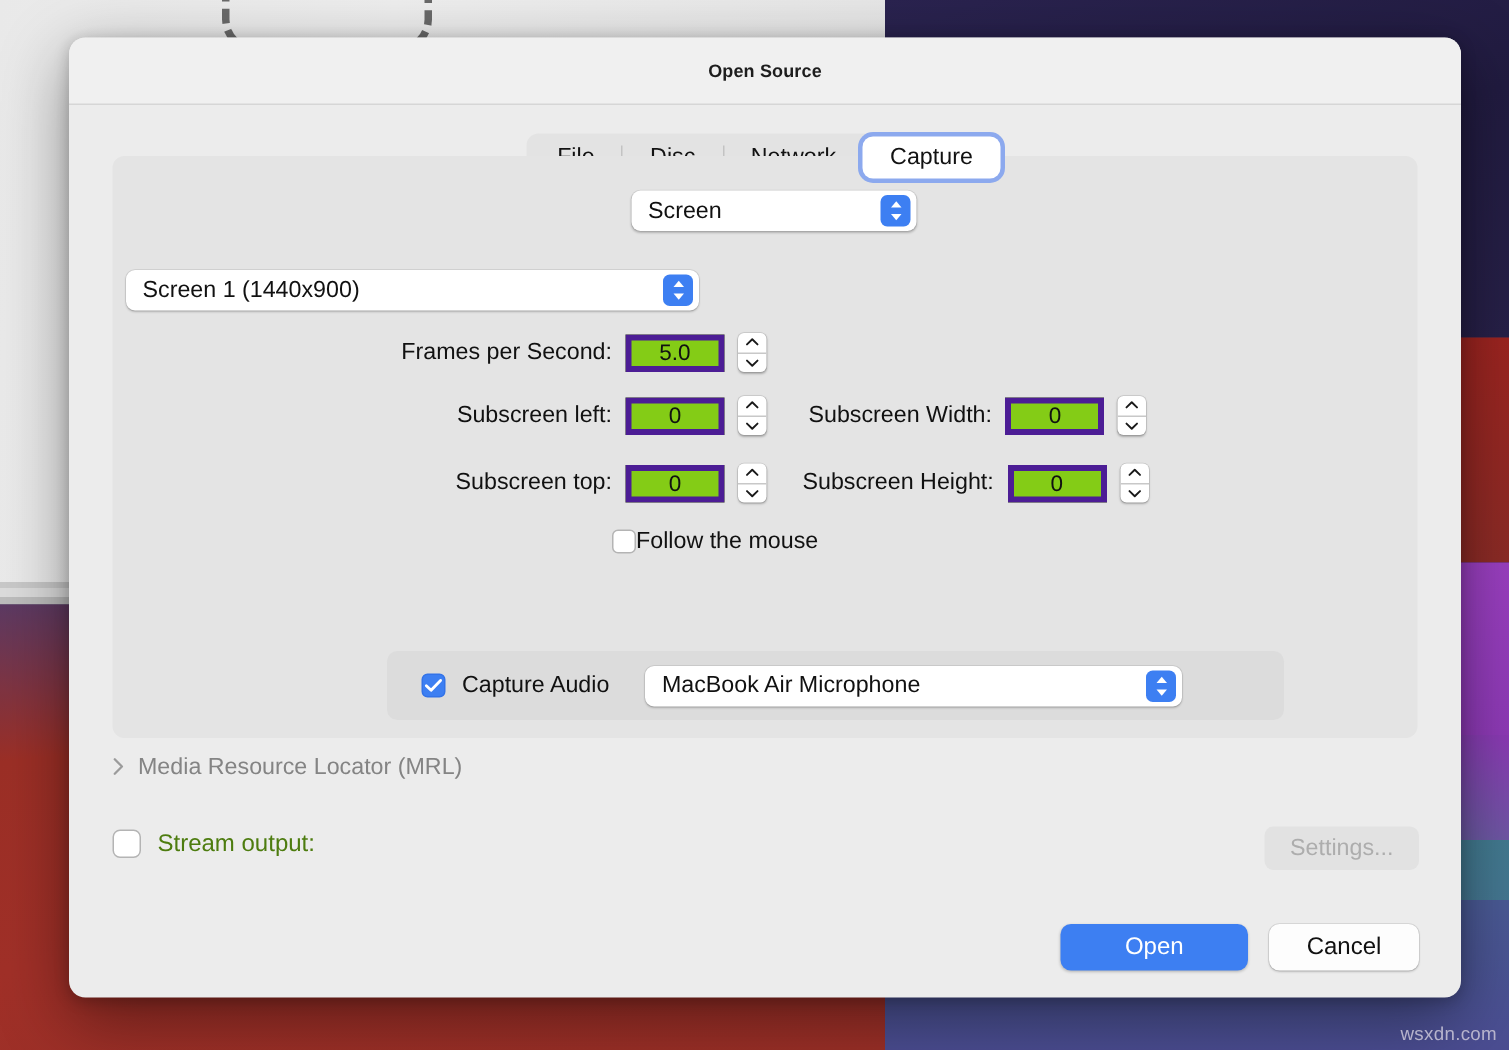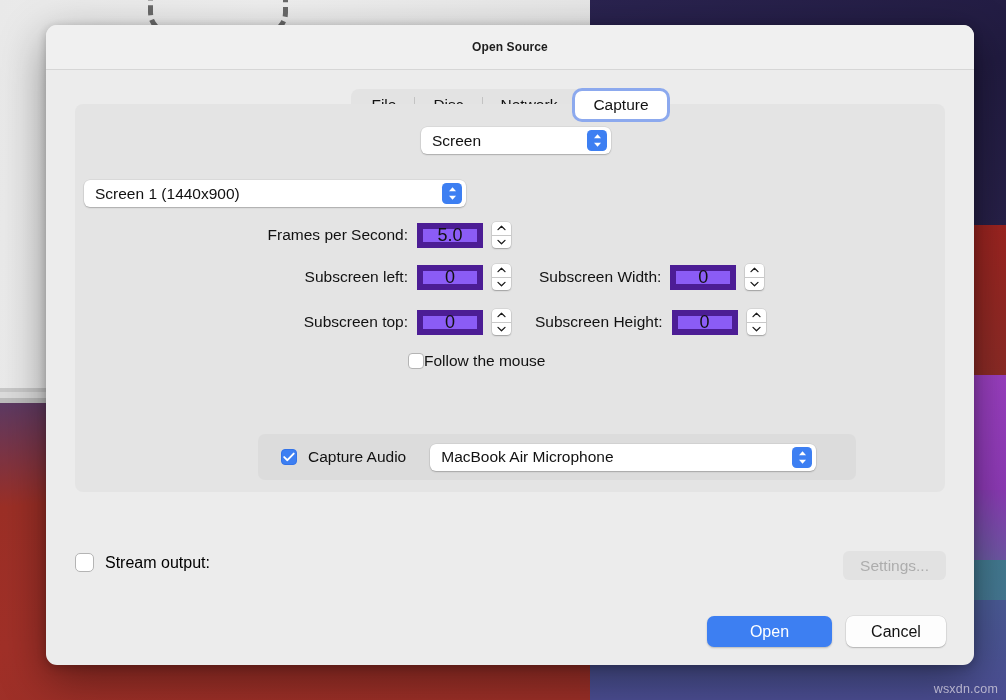--- a/index.html
+++ b/index.html
@@ -156,25 +156,25 @@
     background: #3d7ff2;
     border-radius: 4.5px;
     display: flex; flex-direction: column;
     align-items: center; justify-content: center;
     gap: 2px;
   }
   .chev svg { display: block; }
 
   
   .tfield {
-    background: #8b5cf6;
+    background: #84cc16;
     height: 25px;
-    border: 6px solid #4c1d95;
+    border: 4px solid #4c1d95;
     display: flex; align-items: center; justify-content: center;
-    font-size: 18px; color: #111;
+    font-size: 15px; color: #111;
     cursor: text;
   }
 
   
   .stepper {
     width: 19px; height: 26px;
     background: #ffffff;
     border-radius: 4px;
     box-shadow: 0 1px 1.5px rgba(0,0,0,0.26), 0 0 0 0.5px rgba(0,0,0,0.12);
     display: flex; flex-direction: column;
@@ -217,21 +217,21 @@
     cursor: default;
   }
   .mrl-tri { color: #9b9b9b; font-size: 13px; line-height: 1; }
   .mrl-text { font-size: 15.5px; color: #848484; }
 
   
   .streamrow {
     position: absolute; left: 29px; top: 528px;
     display: flex; align-items: center; gap: 11px;
   }
-  .stream-label { font-size: 16px; color: #000000; }
+  .stream-label { font-size: 16px; color: #4d7c0f; }
   .cbox-lg {
     width: 19px; height: 19px; border-radius: 5px;
   }
 
   .settings-btn {
     position: absolute; right: 28px; top: 526px;
     height: 29px; padding: 0 17px;
     background: #e2e2e2;
     border: none; border-radius: 6px;
     font-size: 15.5px; color: #adadad;
@@ -425,33 +425,41 @@
         <span class="lbl">Follow the mouse</span>
       </div>
 
       <div class="groupbox">
         <span class="cbox checked" style="margin-left:23px;">
           <svg width="12" height="10" viewBox="0 0 12 10">
               <path d="M1.2 5.1 L4.4 8.2 L10.7 1.6" stroke="#fff" stroke-width="1.9" fill="none" stroke-linecap="round" stroke-linejoin="round"></path>
             </svg>
         </span>
         <span class="lbl" style="margin-left:11px;">Capture Audio</span>
-        <div class="popup" style="width:386px; margin-left:24px;">
+        <div class="popup" style="width:358px; margin-left:24px;">
           <span>MacBook Air Microphone</span>
           <span class="chev">
             <svg width="11" height="15" viewBox="0 0 11 15">
               <path d="M5.5 1.2 L9 5.3 L2 5.3 Z" fill="#fff"></path>
               <path d="M5.5 13.8 L9 9.7 L2 9.7 Z" fill="#fff"></path>
             </svg>
           </span>
         </div>
       </div>
 
     </div>
 
+    <div class="mrl">
+      <span class="mrl-tri">
+        <svg width="8" height="12" viewBox="0 0 8 12">
+            <path d="M1.5 1.2 L6.3 6 L1.5 10.8" stroke="#9b9b9b" stroke-width="1.5" fill="none" stroke-linecap="round" stroke-linejoin="round"></path>
+          </svg>
+      </span>
+      <span class="mrl-text">Media Resource Locator (MRL)</span>
+    </div>
 
     <div class="streamrow">
       <span class="cbox cbox-lg"></span>
       <span class="stream-label">Stream output:</span>
     </div>
 
     <button class="settings-btn">Settings...</button>
 
     <div class="btnrow">
       <button class="btn btn-open">Open</button>

